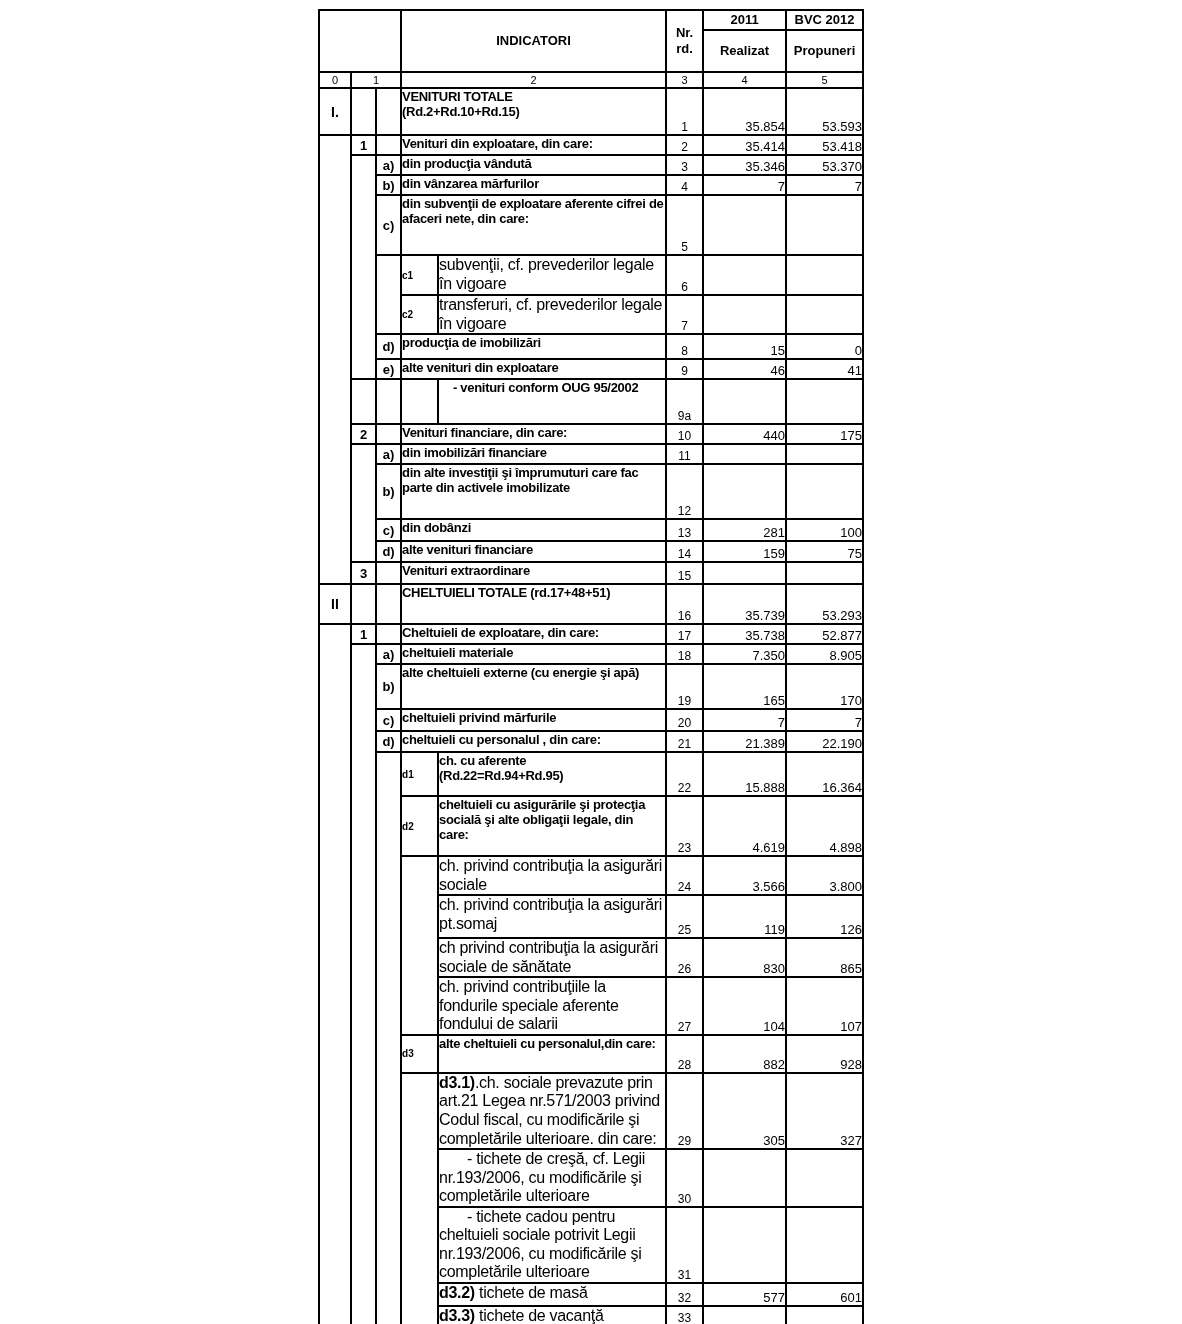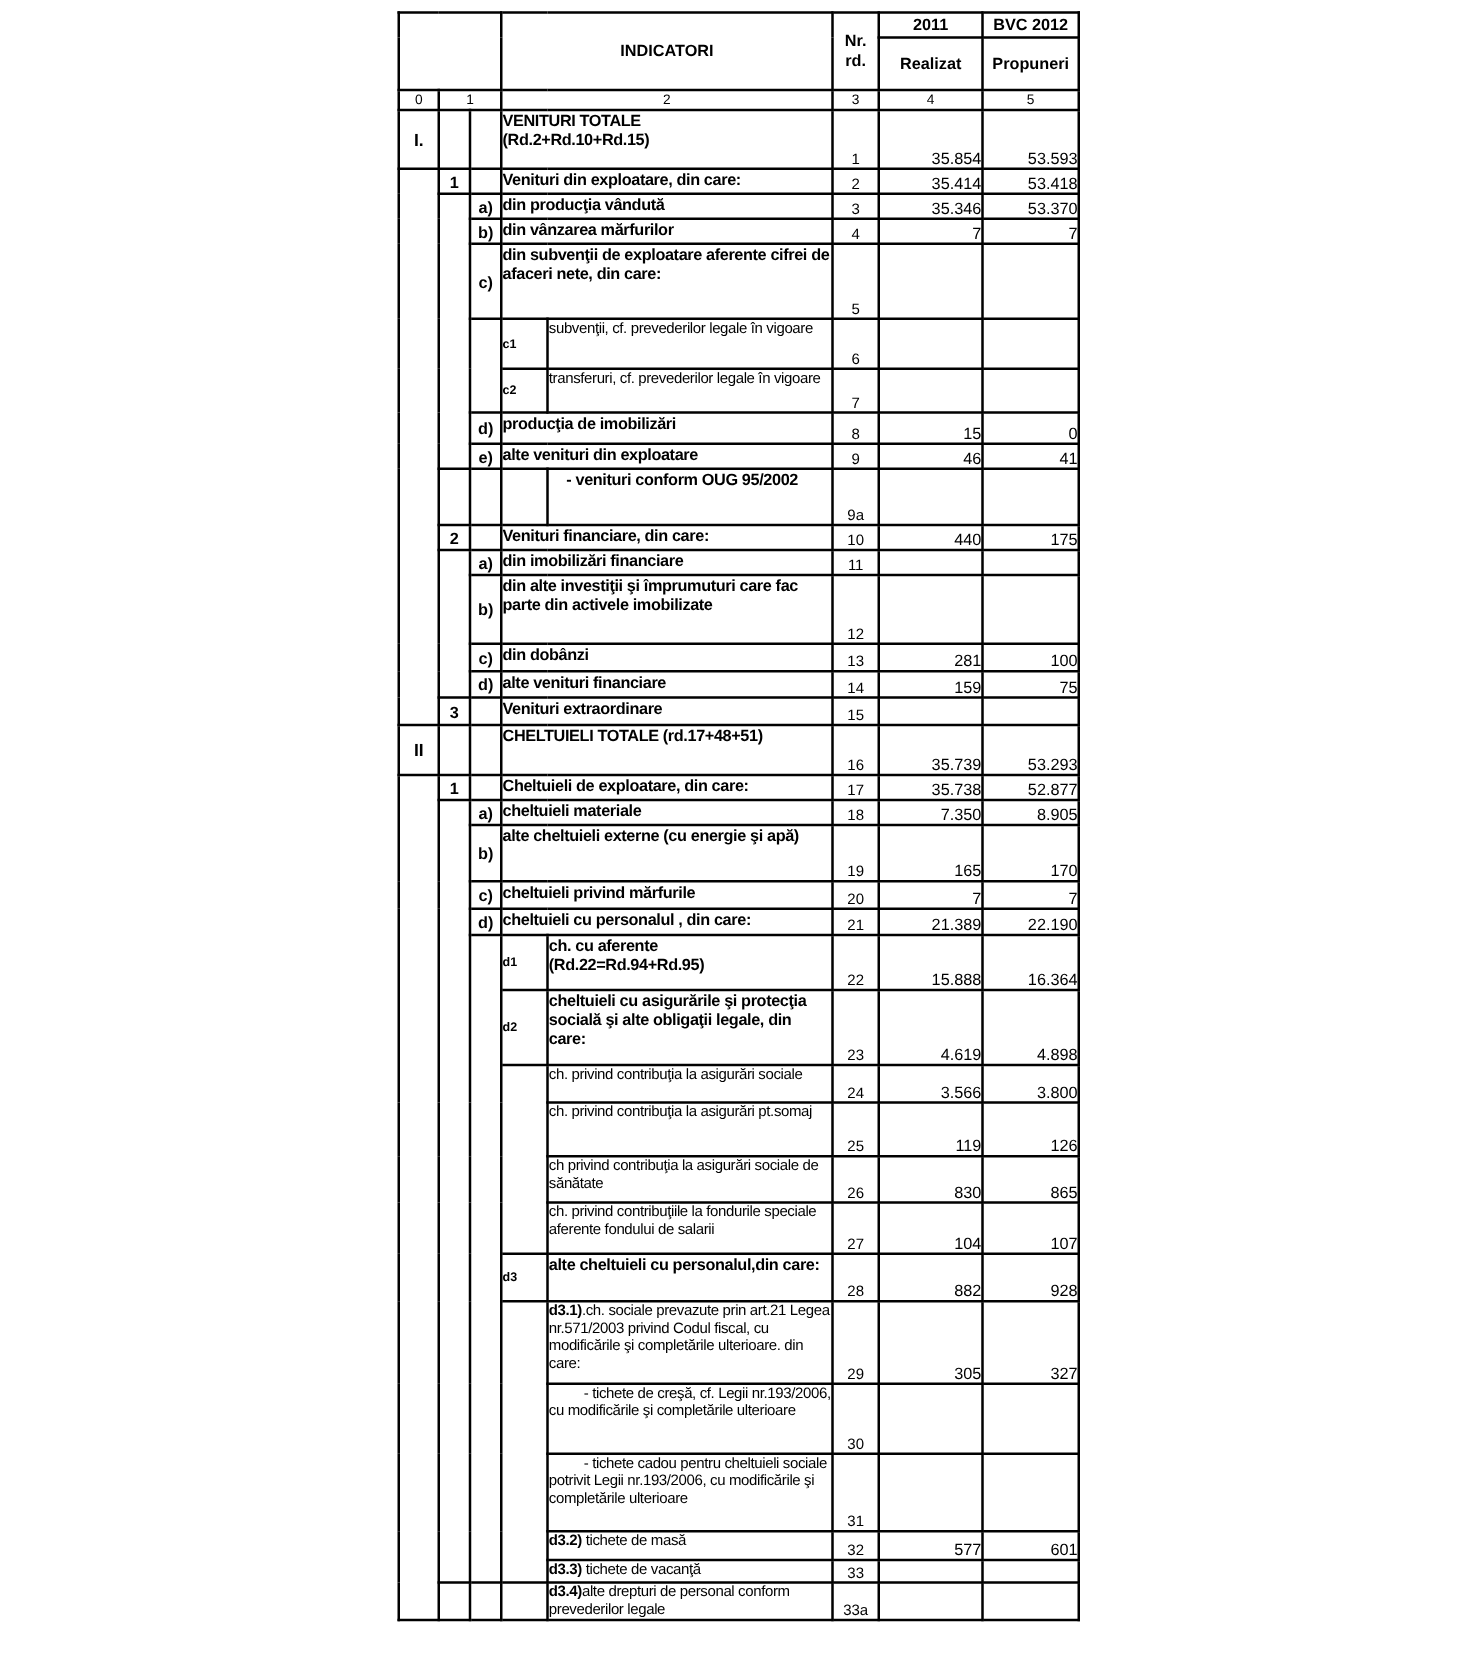--- a/index.html
+++ b/index.html
@@ -17,21 +17,21 @@
   .hdigit{font-weight:normal;font-size:11px;text-align:center;vertical-align:middle;line-height:1;}
   
   .rom{font-weight:bold;font-size:14px;text-align:center;vertical-align:middle;}
   .num{font-weight:bold;font-size:13px;text-align:center;vertical-align:middle;}
   .let{font-weight:bold;font-size:13px;text-align:center;vertical-align:middle;}
   .sub{font-weight:bold;font-size:10px;text-align:left;vertical-align:middle;padding-left:3px;}
   .txt{
     font-weight:bold;font-size:13px;line-height:1.16;text-align:left;vertical-align:top;
     padding:1px 3px 1px 3px;letter-spacing:-0.3px;white-space:pre-line;
   }
-  .txt.small{font-weight:normal;font-size:12px;letter-spacing:-0.3px;}
+  .txt.small{font-weight:normal;font-size:16px;letter-spacing:-0.3px;}
   .txt.small b{font-weight:bold;}
   .txt.center{text-align:left;}
   .txt.ind1{text-indent:14px;}
   .txt.ind2{text-indent:28px;}
   .nr{font-weight:normal;font-size:12px;text-align:center;vertical-align:bottom;padding:1px 1px 3px 1px;}
   .val{font-weight:normal;font-size:13px;text-align:right;vertical-align:bottom;padding:1px 5px 3px 1px;}
   .thickL{border-left-width:3px;}
 </style>
 </head>
 <body>

